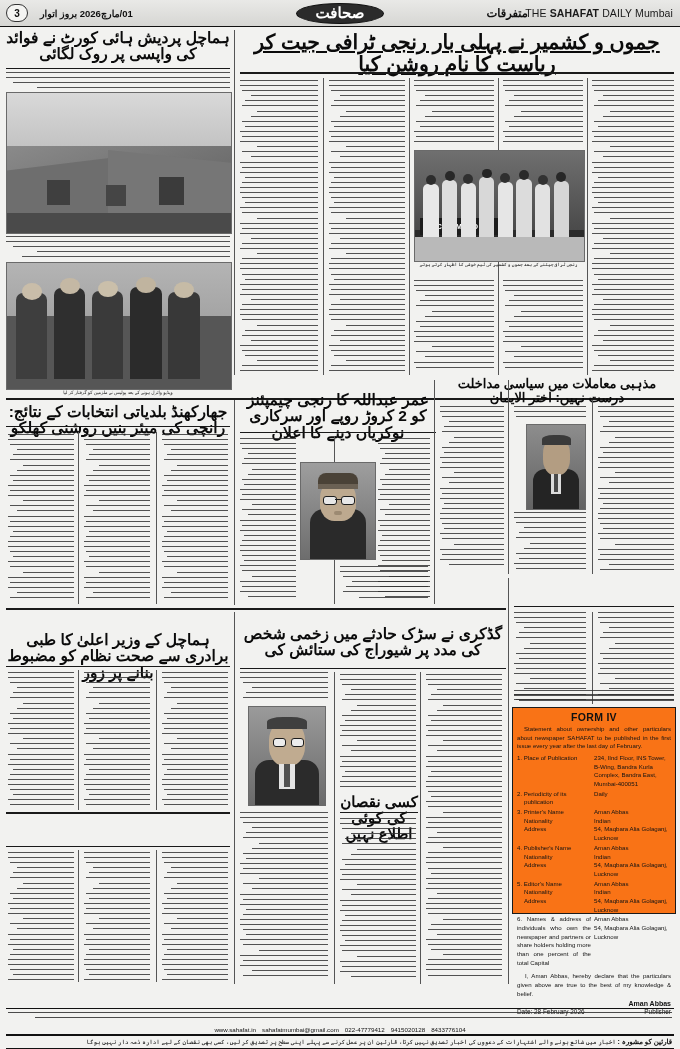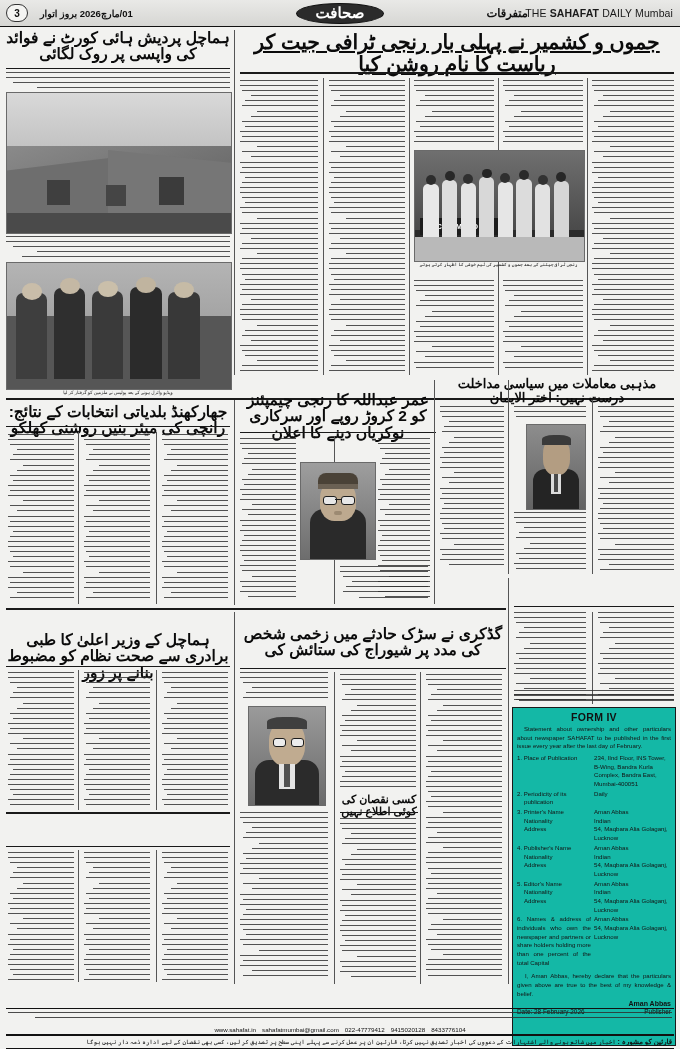--- a/index.html
+++ b/index.html
@@ -45,21 +45,21 @@
   .brand b{font-weight:bold;}
 
   
   .hl{
     direction:rtl;text-align:center;color:#0b0b0b;font-weight:bold;
     line-height:1.06;letter-spacing:-.2px;
   }
   .hl-xl{font-size:20.5px;text-decoration:underline;}
   .hl-lg{font-size:15.5px;}
   .hl-md{font-size:13px;}
-  .hl-sm{font-size:11px;}
+  .hl-sm{font-size:15px;}
 
   
   .txt{position:absolute;direction:rtl;overflow:hidden;}
   .txt i{
     display:block;height:1px;background:#2e2e2e;margin-bottom:4.1px;
     opacity:.82;
   }
   .txt i:nth-child(4n){width:86%;}
   .txt i:nth-child(5n){width:93%;}
   .txt i:nth-child(7n){width:78%;}
@@ -75,22 +75,22 @@
     background:#8d8d8d;
   }
   .photo .sky{position:absolute;inset:0;}
   .cap{
     position:absolute;direction:rtl;font-size:4.6px;color:#1b1b1b;
     text-align:center;line-height:1.5;
   }
 
   
   .formiv{
-    position:absolute;left:512px;top:707px;width:164px;height:339px;
-    border:1.1px solid #1a1a1a;background:#14b8a6;box-sizing:border-box;
+    position:absolute;left:512px;top:707px;width:164px;height:207px;
+    border:1.1px solid #1a1a1a;background:#f97316;box-sizing:border-box;
     padding:3px 4px;
   }
   .formiv h2{
     margin:0 0 2px;text-align:center;font-size:10.5px;font-weight:bold;
     color:#111;letter-spacing:.3px;
   }
   .formiv .intro{
     font-size:6.1px;line-height:1.42;color:#141414;text-align:justify;
     margin:0 0 3px;text-indent:7px;
   }

